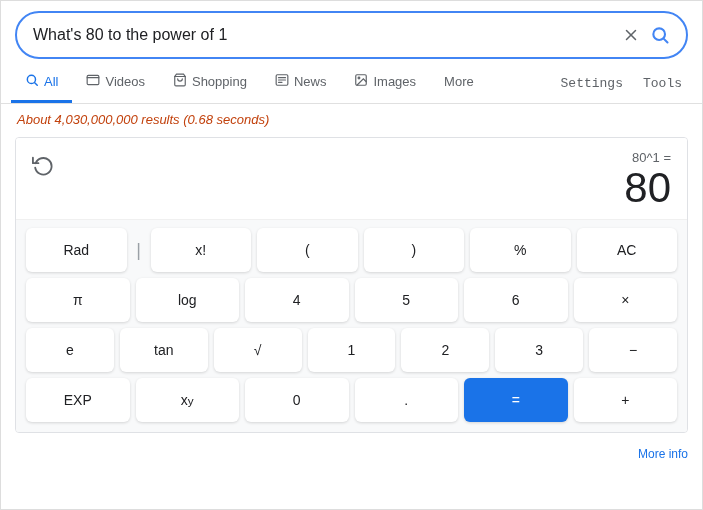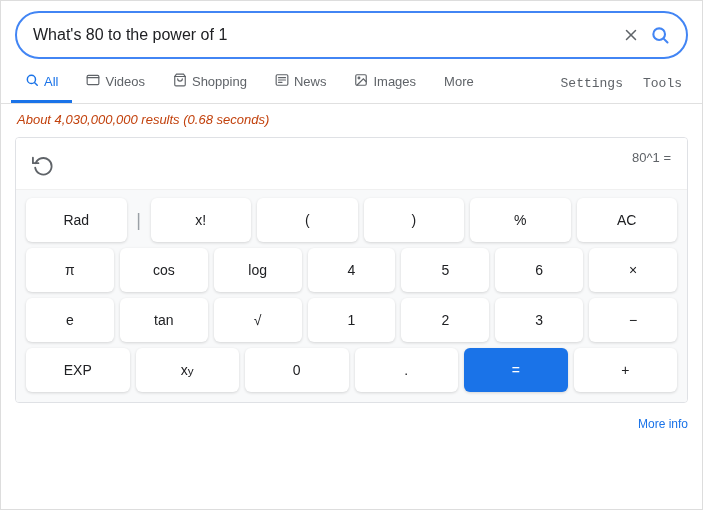--- a/index.html
+++ b/index.html
@@ -275,39 +275,39 @@
 
   <div class="calc-display">
     <div class="calc-history-icon">
       <svg width="22" height="22" viewBox="0 0 24 24" fill="none" stroke="#5f6368" stroke-width="2" stroke-linecap="round" stroke-linejoin="round">
         <polyline points="1 4 1 10 7 10"></polyline>
         <path d="M3.51 15a9 9 0 1 0 .49-4.95"></path>
       </svg>
     </div>
     <div class="calc-result-area">
       <div class="calc-expression">80^1 =</div>
+      <div class="calc-result">80</div>
     </div>
   </div>
 
   <div class="calc-buttons-grid">
 
     <div class="calc-row">
       <button class="btn">Rad</button>
       <span class="btn btn-separator">|</span>
       <button class="btn">x!</button>
       <button class="btn">(</button>
       <button class="btn">)</button>
       <button class="btn">%</button>
       <button class="btn">AC</button>
     </div>
 
 
     <div class="calc-row">
       <button class="btn">π</button>
-      <button class="btn">cos</button>
       <button class="btn">log</button>
       <button class="btn">4</button>
       <button class="btn">5</button>
       <button class="btn">6</button>
       <button class="btn">×</button>
     </div>
 
     <div class="calc-row">
       <button class="btn">e</button>
       <button class="btn">tan</button>

